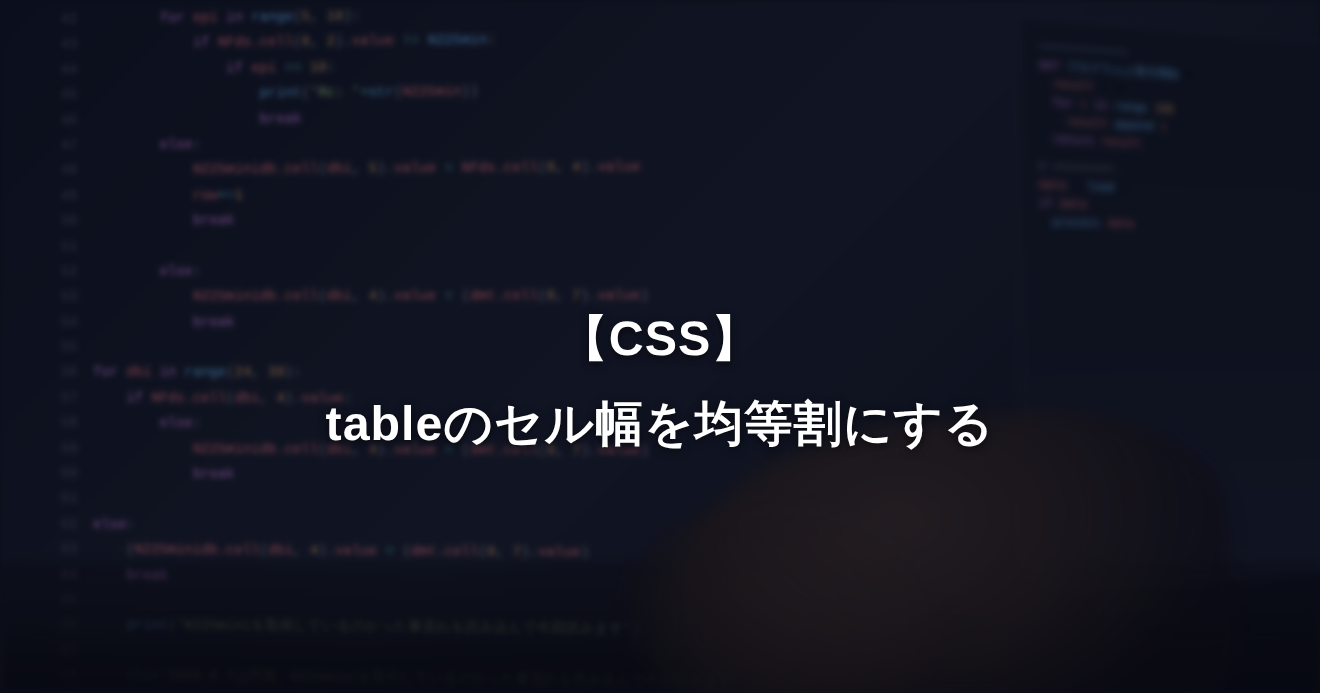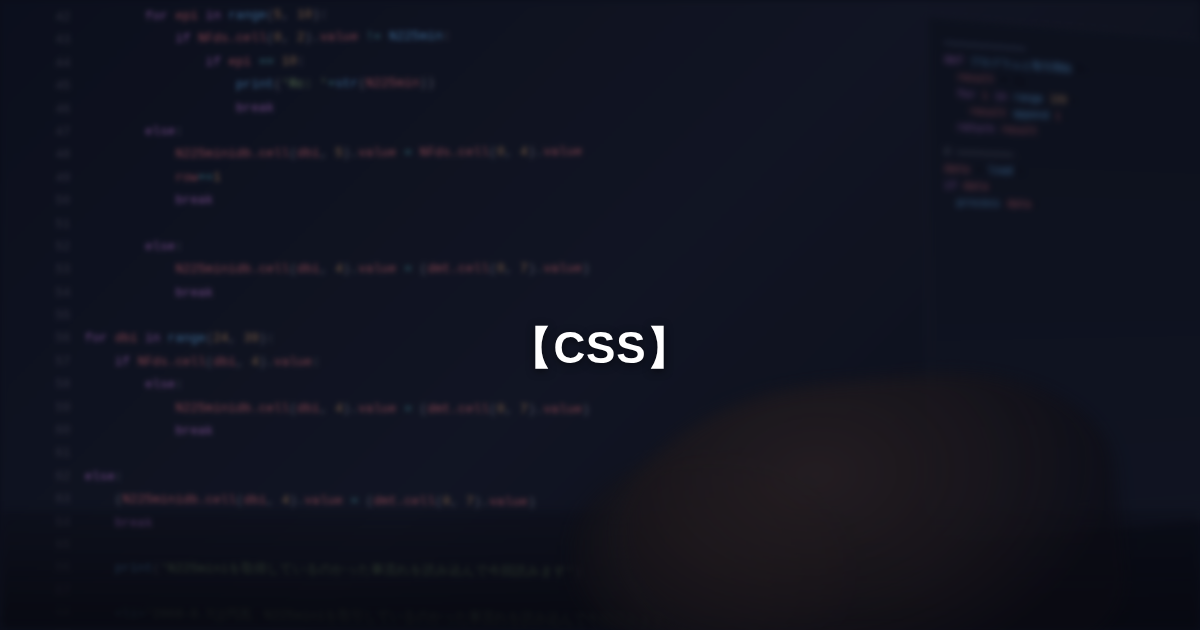--- a/index.html
+++ b/index.html
@@ -196,13 +196,14 @@
 </div>
 
 <div class="keyboard"></div>
 <div class="hand2"></div>
 <div class="hands"></div>
 
 <div class="overlay"></div>
 
 <div class="title-container">
   <div class="title-line">【CSS】</div>
+  <div class="title-line">tableのセル幅を均等割にする</div>
 </div>
 
 </body></html>

